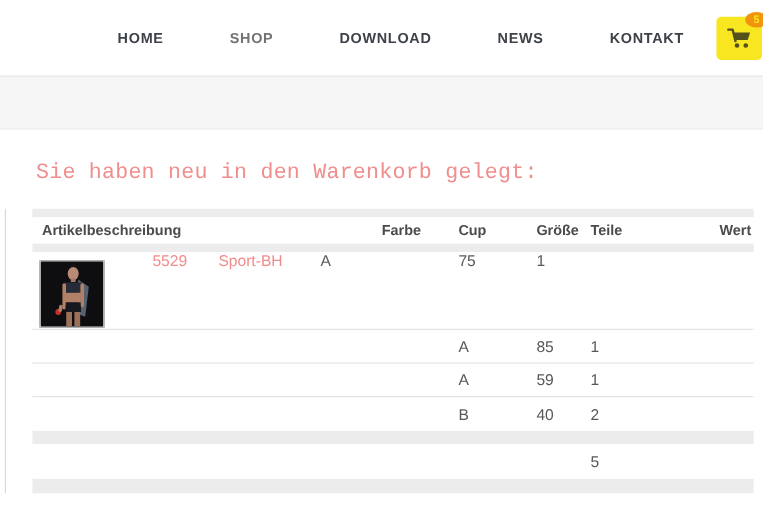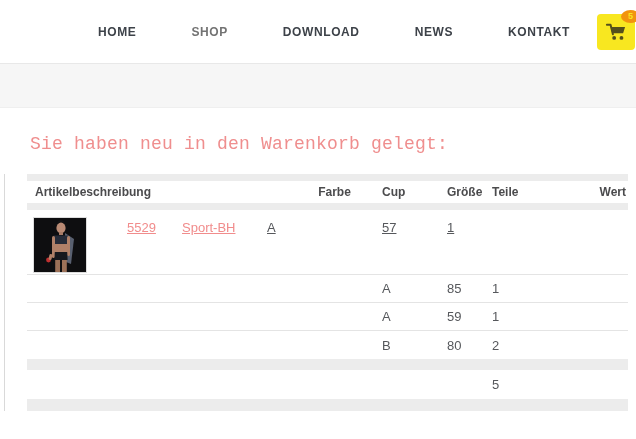--- a/index.html
+++ b/index.html
@@ -32,21 +32,21 @@
   .spacer{height:7px;background:#ececec;}
   .spacer-thick{height:11px;background:#ececec;}
   .spacer-bottom{height:12px;background:#ececec;}
   .t-header{height:22px;align-items:center;font-size:12px;font-weight:bold;color:#4b4b4d;}
   .col-article{grid-column:1 / span 3;padding-left:8px;}
   .pl20{padding-left:20px;text-align:center;}
   .ta-c{text-align:left;}
   .ta-r{text-align:right;padding-right:2px;}
   .row{font-size:13px;color:#56585c;}
   .row-product{height:64px;border-bottom:1px solid #e4e4e4;align-items:start;}
-  .row-product .cell{padding-top:10px;text-decoration:underline;}
+  .row-product .cell{}
   .row-size{height:28px;border-bottom:1px solid #e4e4e4;align-items:center;box-sizing:border-box;}
   .row-size:last-of-type{border-bottom:none;}
   .row-total{height:29px;align-items:center;}
   .link{color:#f18c8c;cursor:pointer;}
   .img-cell{padding-top:7px;padding-left:6px;}
   .product-image{display:block;width:52px;height:54px;border:1px solid #ddd;background:#0e0e10;cursor:pointer;}
 </style>
 </head>
 <body>
 
@@ -109,21 +109,21 @@
             <rect x="21.2" y="42" width="4.8" height="12" fill="#9c7158"></rect>
             <rect x="28" y="42" width="4.8" height="12" fill="#9c7158"></rect>
             <circle cx="14.5" cy="42" r="2.4" fill="#c03030"></circle>
             <rect x="15" y="36" width="3" height="6" rx="1.5" fill="#b08068" transform="rotate(12 16.5 39)"></rect>
           </svg>
         </span>
       </div>
       <div class="cell ta-c link">5529</div>
       <div class="cell ta-c link">Sport-BH</div>
       <div class="cell ta-c">A</div>
-      <div class="cell ta-c">57</div>
+      <div class="cell ta-c">75</div>
       <div class="cell ta-c">1</div>
       <div class="cell"></div>
     </div>
 
     <div class="grid row row-size">
       <div></div>
         <div></div>
         <div></div>
         <div></div>
       <div class="ta-c">A</div>
@@ -142,21 +142,21 @@
       <div class="ta-c">1</div>
       <div></div>
     </div>
 
     <div class="grid row row-size" style="border-bottom:none;">
       <div></div>
         <div></div>
         <div></div>
         <div></div>
       <div class="ta-c">B</div>
-      <div class="ta-c">80</div>
+      <div class="ta-c">40</div>
       <div class="ta-c">2</div>
       <div></div>
     </div>
 
     <div class="spacer-thick"></div>
 
     <div class="grid row row-total">
       <div></div>
         <div></div>
         <div></div>

